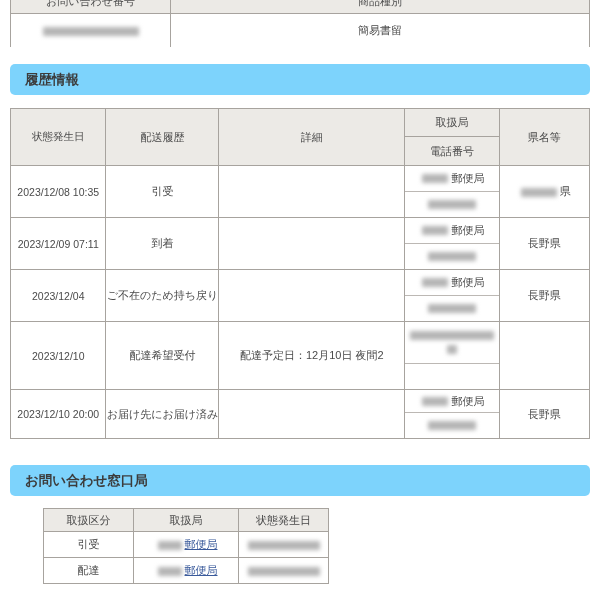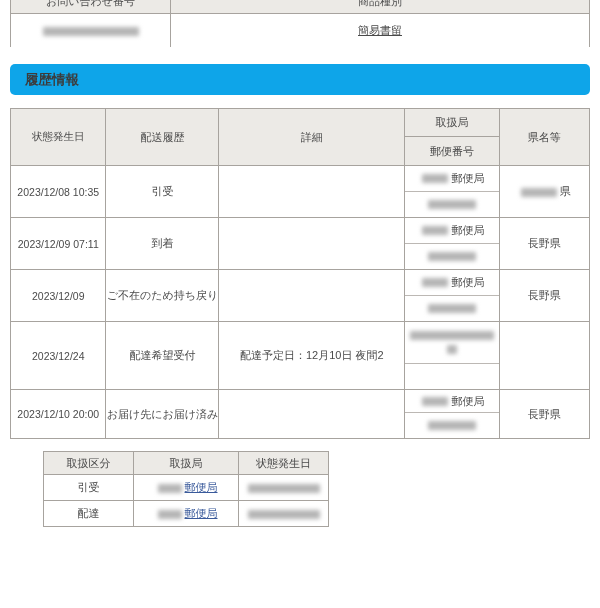--- a/index.html
+++ b/index.html
@@ -9,25 +9,25 @@
 
   table { border-collapse:collapse; table-layout:fixed; width:580px; }
   td { border:1px solid #a7a39e; text-align:center; vertical-align:middle;
        font-size:11px; color:#4a4a4a; overflow:hidden; }
   .hdr td { background:#eceae6; }
 
   
   .summary-wrap { height:47px; overflow:hidden; }
   .summary { margin-top:-11px; }
   .summary .hdr td { height:24px; }
-  .summary .data td { height:34px; background:#fff;text-decoration:underline; }
+  .summary .data td { height:34px; background:#fff; }
   .summary .c1 { width:160px; }
 
   
-  .section-bar { width:580px; height:31px; background:#0ea5e9; border-radius:5px;
+  .section-bar { width:580px; height:31px; background:#7dd3fc; border-radius:5px;
     display:flex; align-items:center; padding-left:15px; font-size:13.5px;
     font-weight:bold; color:#3c3c3c; }
   .bar1 { margin-top:17px; }
   .bar2 { margin-top:26px; }
 
   
   .hist { margin-top:13px; }
   .hist .c-date   { width:93px;  font-size:10.5px;margin-left:40px; }
   .hist .c-status { width:110px; }
   .hist .c-detail { width:181px;margin-top:8px; }
@@ -90,21 +90,21 @@
   </div>
 
   <table class="hist">
     <tbody>
         <tr class="hdr">
       <td class="c-date">状態発生日</td>
       <td class="c-status">配送履歴</td>
       <td class="c-detail">詳細</td>
       <td class="c-office">
         <div class="sub top">取扱局</div>
-        <div class="sub">郵便番号</div>
+        <div class="sub">電話番号</div>
       </td>
       <td class="c-pref">県名等</td>
     </tr>
 
     <tr class="r52">
       <td class="c-date">2023/12/08 10:35</td>
       <td class="c-status">引受</td>
       <td class="c-detail"></td>
       <td class="c-office">
         <div class="sub top">
@@ -128,37 +128,37 @@
               <span>郵便局</span>
             </div>
         <div class="sub">
               <span class="blur w48"></span>
             </div>
       </td>
       <td class="c-pref">長野県</td>
     </tr>
 
     <tr class="r52">
-      <td class="c-date">2023/12/09</td>
+      <td class="c-date">2023/12/04</td>
       <td class="c-status">ご不在のため持ち戻り</td>
       <td class="c-detail"></td>
       <td class="c-office">
         <div class="sub top">
               <span class="blur w26"></span>
               <span>郵便局</span>
             </div>
         <div class="sub">
               <span class="blur w48"></span>
             </div>
       </td>
       <td class="c-pref">長野県</td>
     </tr>
 
     <tr class="r68">
-      <td class="c-date">2023/12/24</td>
+      <td class="c-date">2023/12/10</td>
       <td class="c-status">配達希望受付</td>
       <td class="c-detail">配達予定日：12月10日 夜間2</td>
       <td class="c-office">
         <div class="sub top">
               <span class="blur w84"></span>
               <span class="blur w10"></span>
             </div>
         <div class="sub bot"></div>
       </td>
       <td class="c-pref"></td>
@@ -175,20 +175,23 @@
             </div>
         <div class="sub">
               <span class="blur w48"></span>
             </div>
       </td>
       <td class="c-pref">長野県</td>
     </tr>
   </tbody>
     </table>
 
+  <div class="section-bar bar2">
+    <span>お問い合わせ窓口局</span>
+  </div>
 
   <table class="contact">
     <tbody>
         <tr class="hdr">
       <td class="cc1">取扱区分</td>
       <td class="cc2">取扱局</td>
       <td class="cc3">状態発生日</td>
     </tr>
     <tr class="data">
       <td class="cc1">引受</td>

